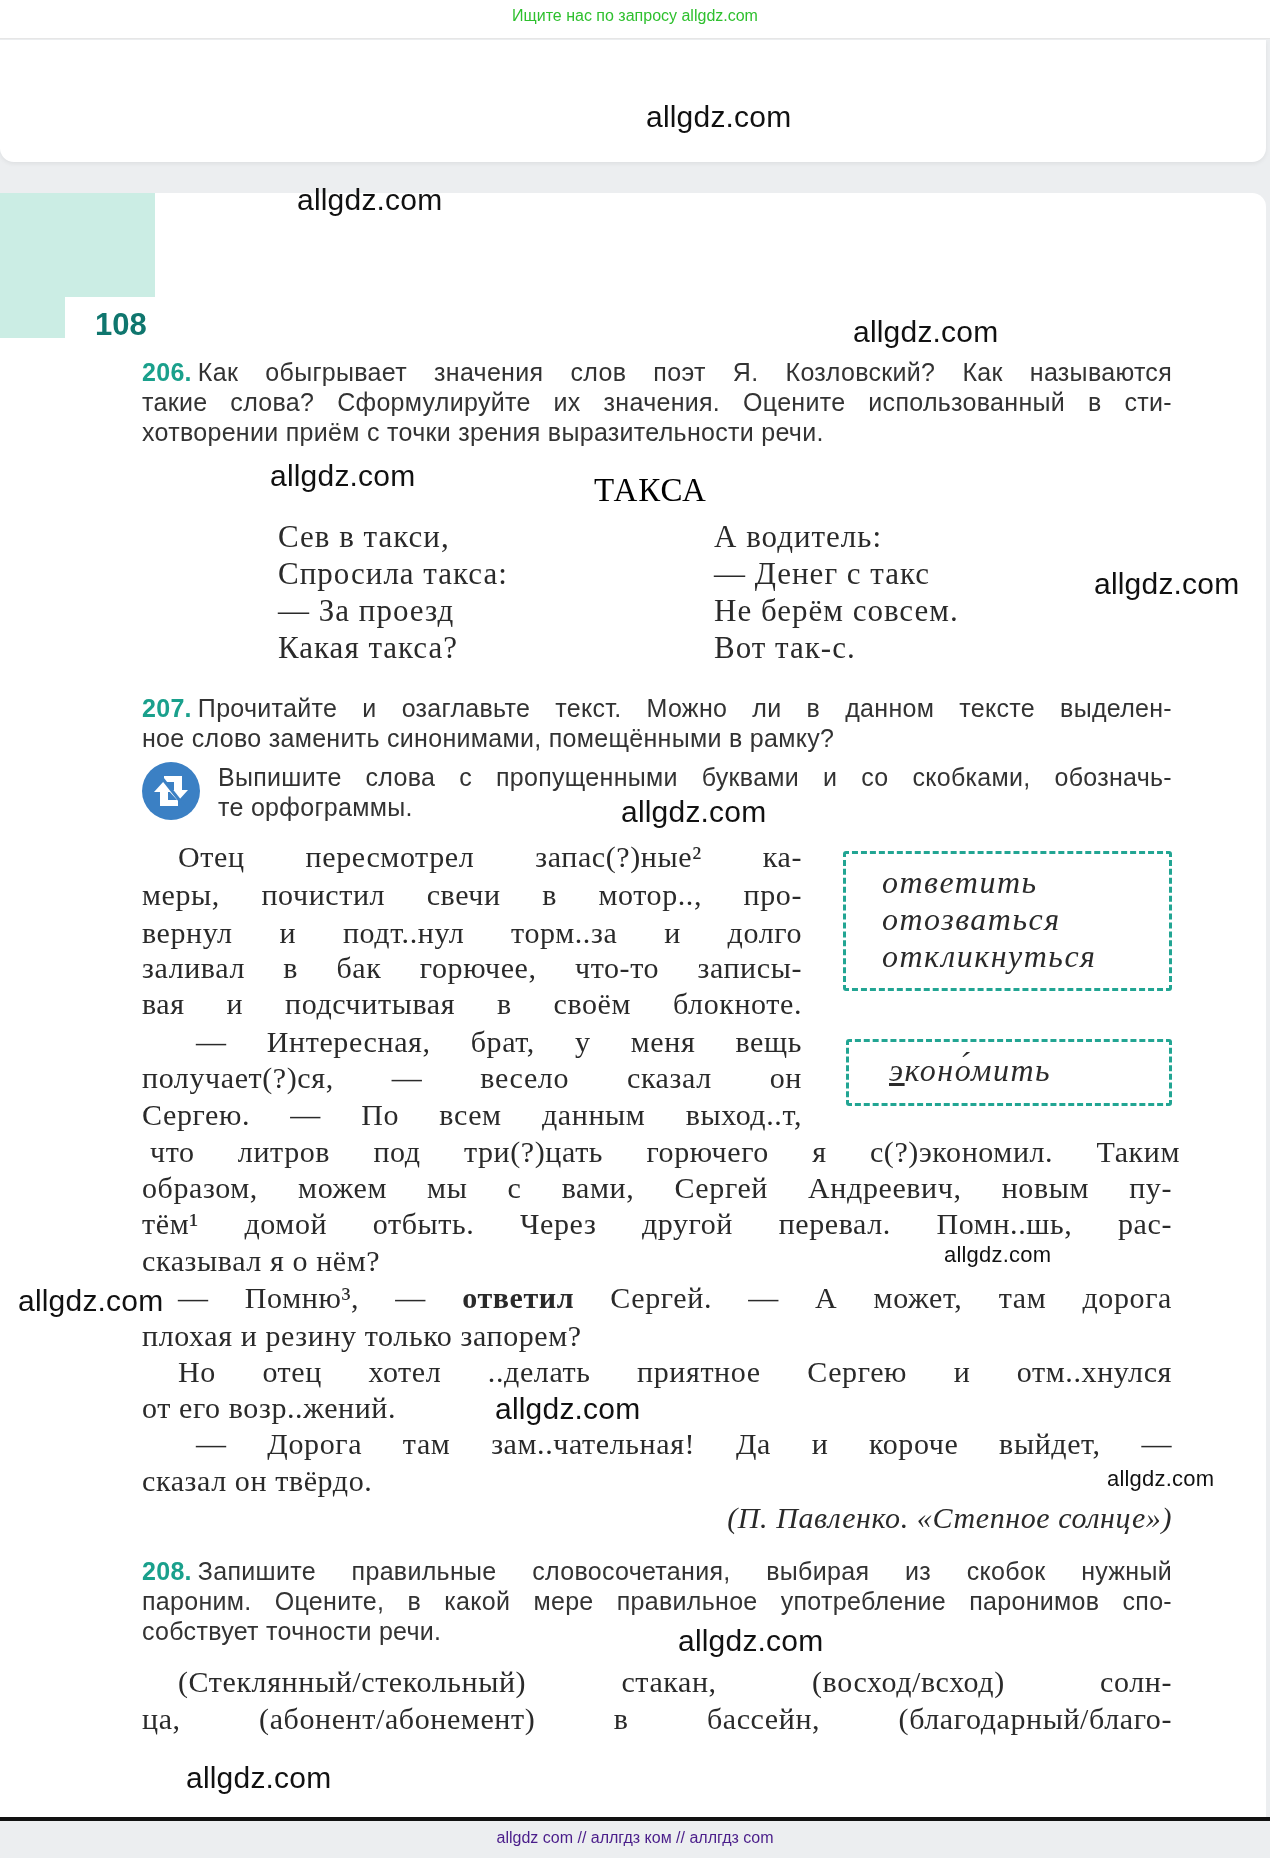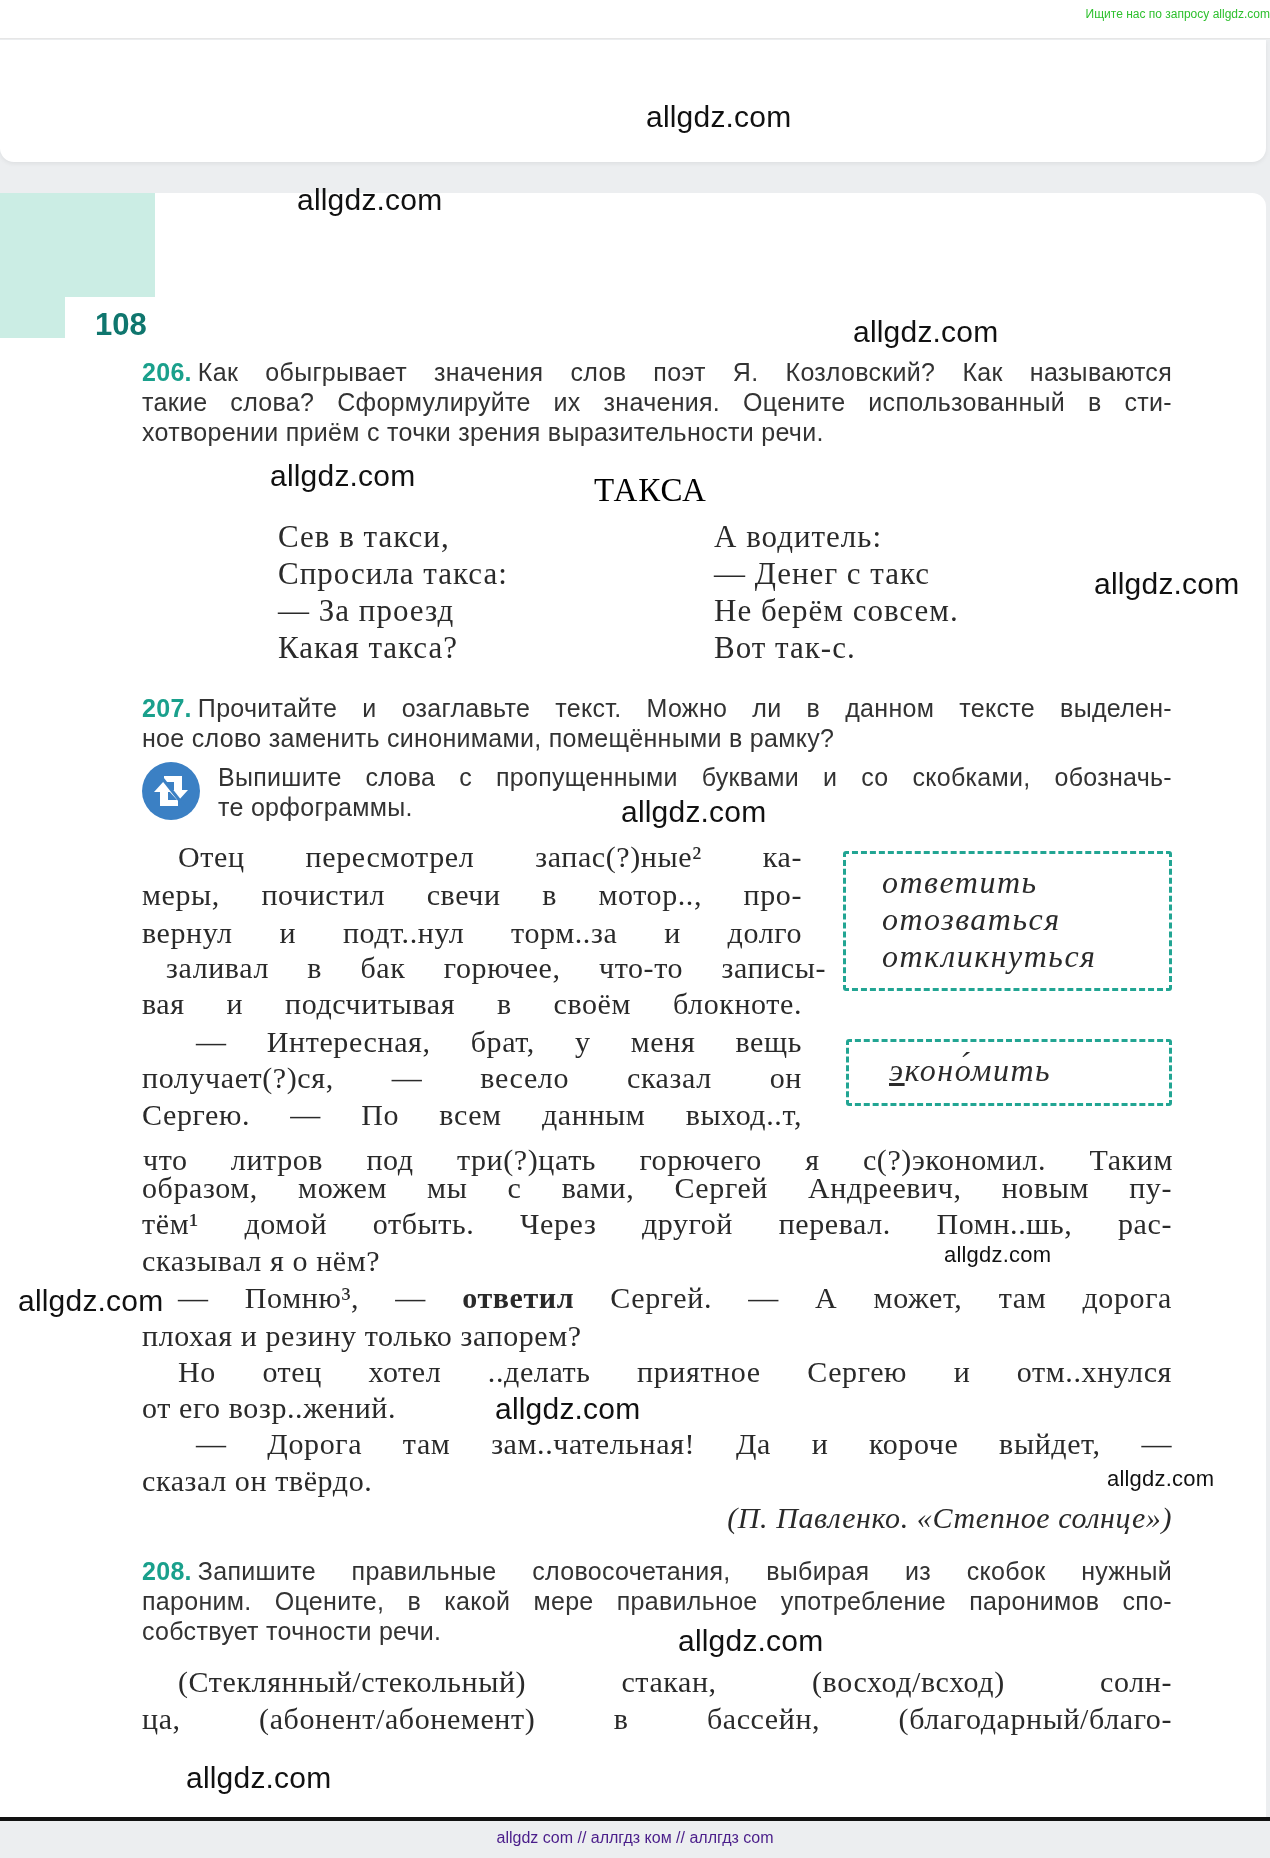--- a/index.html
+++ b/index.html
@@ -8,22 +8,22 @@
     background:#eceef0;
     font-family:"Liberation Sans", sans-serif;
     color:#2a2a2a;
   }
   .abs { position:absolute; }
   .topbar {
     left:0; top:0; width:1270px; height:38px; background:#ffffff;
     border-bottom:1px solid #e6e6e6;
   }
   .topbar-text {
-    position:absolute; left:0; width:1270px; top:7px; text-align:right;
-    font-size:12px; color:#2ec02e;
+    position:absolute; left:0; width:1270px; top:7px; text-align:center;
+    font-size:16px; color:#2ec02e;
   }
   .ad-card {
     left:0; top:40px; width:1266px; height:122px; background:#ffffff;
     border-radius:0 0 14px 14px; box-shadow:0 2px 4px rgba(0,0,0,0.06);
   }
   .page {
     left:0; top:193px; width:1266px; height:1625px; background:#ffffff;
     border-radius:0 14px 0 0;
   }
   .teal-a { left:0; top:193px; width:155px; height:104px; background:#cbede4; }
@@ -145,26 +145,26 @@
   </div>
 </div>
 <div class="box" style="left:846px; top:1039px; width:320px; height:61px;">
   <div class="box-word" style="position:absolute; left:40px; top:10px;"><span style="text-decoration:underline;">э</span><span>кон</span><span>о́</span><span>мить</span></div>
 </div>
 
 <div class="body-text serif">
   <div class="bl just" style="left:178px; width:624px; top:839px;">Отец пересмотрел запас(?)ные² ка-</div>
   <div class="bl just" style="left:142px; width:660px; top:877px;">меры, почистил свечи в мотор.., про-</div>
   <div class="bl just" style="left:142px; width:660px; top:915px;">вернул и подт..нул торм..за и долго</div>
-  <div class="bl just" style="left:142px; width:660px; top:950px;margin-left:24px;">заливал в бак горючее, что-то записы-</div>
+  <div class="bl just" style="left:142px; width:660px; top:950px;">заливал в бак горючее, что-то записы-</div>
   <div class="bl just" style="left:142px; width:660px; top:986px;">вая и подсчитывая в своём блокноте.</div>
   <div class="bl just" style="left:196px; width:606px; top:1024px;">— Интересная, брат, у меня вещь</div>
   <div class="bl just" style="left:142px; width:660px; top:1060px;">получает(?)ся, — весело сказал он</div>
   <div class="bl just" style="left:142px; width:660px; top:1097px;">Сергею. — По всем данным выход..т,</div>
-  <div class="bl just" style="left:143px; width:1030px; top:1134px;margin-top:8px;">что литров под три(?)цать горючего я с(?)экономил. Таким</div>
+  <div class="bl just" style="left:150px; width:1030px; top:1134px;">что литров под три(?)цать горючего я с(?)экономил. Таким</div>
   <div class="bl just" style="left:142px; width:1030px; top:1170px;">образом, можем мы с вами, Сергей Андреевич, новым пу-</div>
   <div class="bl just" style="left:142px; width:1030px; top:1206px;">тём¹ домой отбыть. Через другой перевал. Помн..шь, рас-</div>
   <div class="bl" style="left:142px; top:1243px;">сказывал я о нём?</div>
   <div class="bl just" style="left:178px; width:994px; top:1280px;"><span>— Помню³, — </span><b>ответил</b><span> Сергей. — А может, там дорога</span></div>
   <div class="bl" style="left:142px; top:1318px;">плохая и резину только запорем?</div>
   <div class="bl just" style="left:178px; width:994px; top:1354px;">Но отец хотел ..делать приятное Сергею и отм..хнулся</div>
   <div class="bl" style="left:142px; top:1390px;">от его возр..жений.</div>
   <div class="bl just" style="left:196px; width:976px; top:1426px;">— Дорога там зам..чательная! Да и короче выйдет, —</div>
   <div class="bl" style="left:142px; top:1463px;">сказал он твёрдо.</div>
   <div class="bl" style="left:572px; width:600px; top:1500px; text-align:right; font-style:italic;">(П. Павленко. «Степное солнце»)</div>

